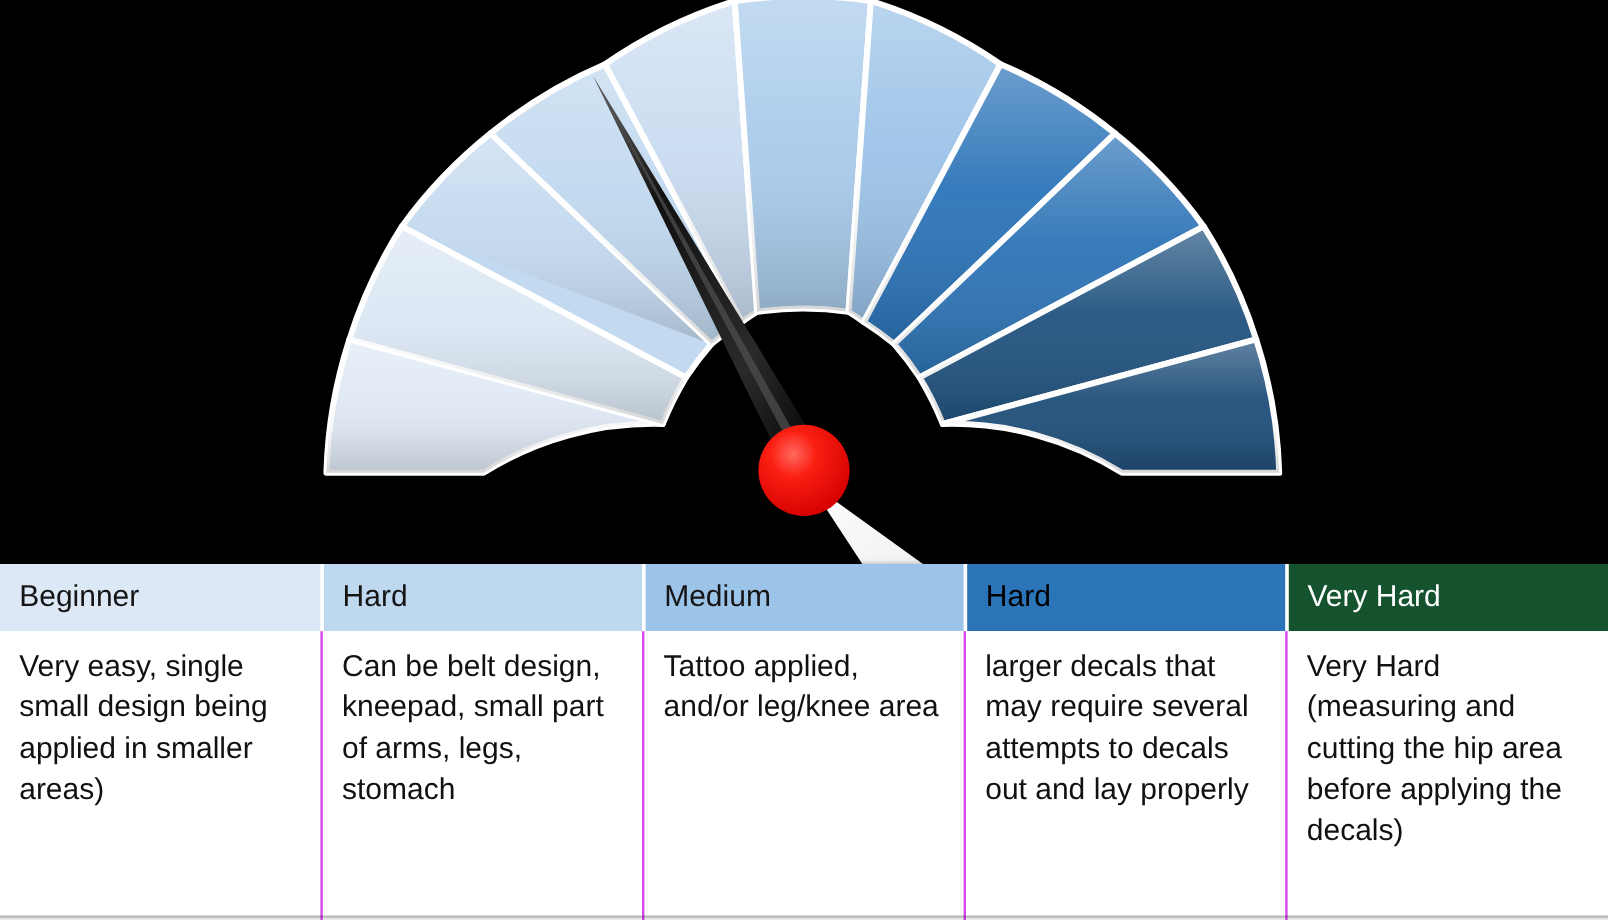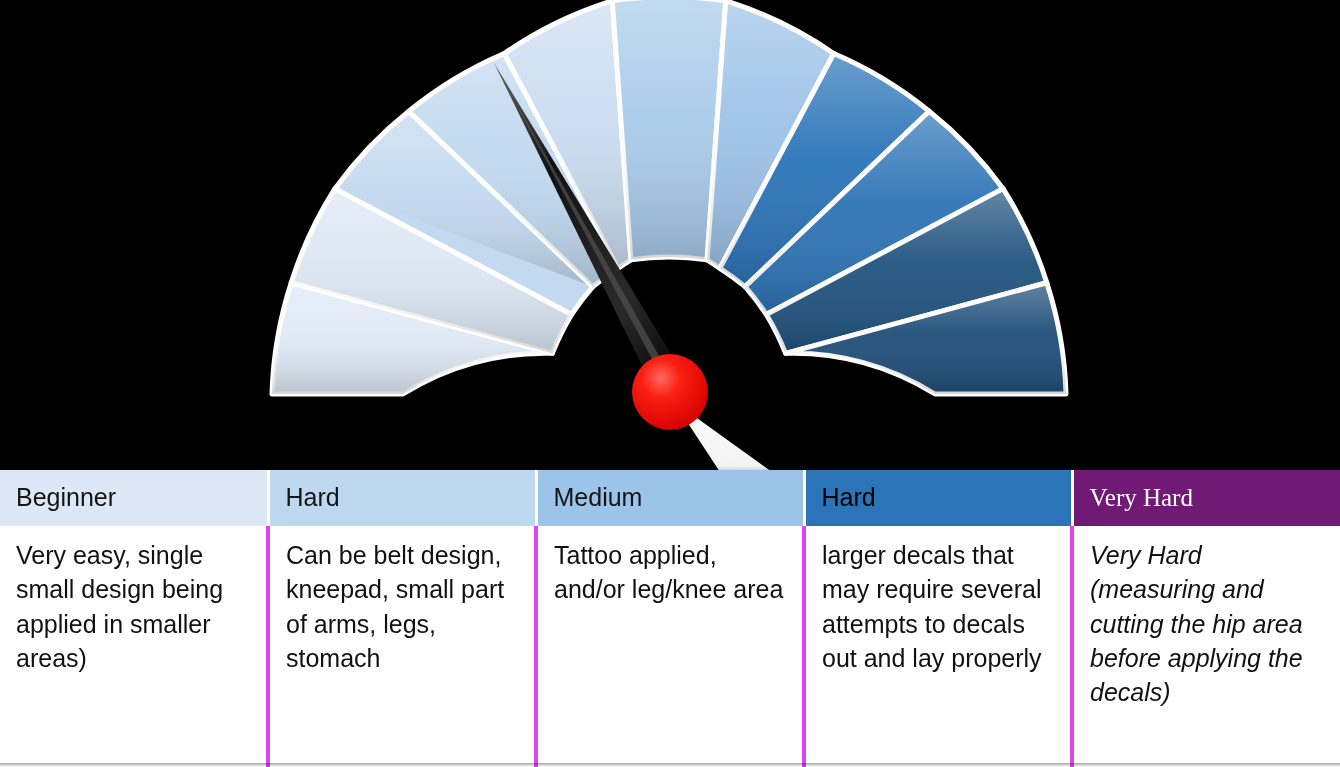--- a/index.html
+++ b/index.html
@@ -68,29 +68,29 @@
   }
   table.matrix thead th:last-child { border-right: none; }
 
   table.matrix tbody td {
     vertical-align: top;
     padding: 12px 14px 10px 16px;
     font-size: 25px;
     line-height: 1.37;
     color: #111111;
     background: #ffffff;
-    border-right: 4px solid #d946ef;
-  }
-  table.matrix tbody td:last-child { border-right: none; font-style: italic; }
+    border-right: 2px solid #d946ef;
+  }
+  table.matrix tbody td:last-child { border-right: none; }
 
   .hdr-0 { background: #dce8f5; color: #151515; }
   .hdr-1 { background: #bed8ef; color: #151515; }
   .hdr-2 { background: #9cc3e8; color: #151515; margin-left: 28px; }
   .hdr-3 { background: #2b74b8; color: #000000; }
-  .hdr-4 { background: #701a75; color: #ffffff; font-family: Liberation Serif, serif; }
+  .hdr-4 { background: #14532d; color: #ffffff; }
 
   
   #card-shadow {
     position: absolute;
     left: 0;
     top: 763px;
     width: 1340px;
     height: 4px;
     background: linear-gradient(to bottom, rgba(0,0,0,0.35), rgba(0,0,0,0));
     pointer-events: none;

